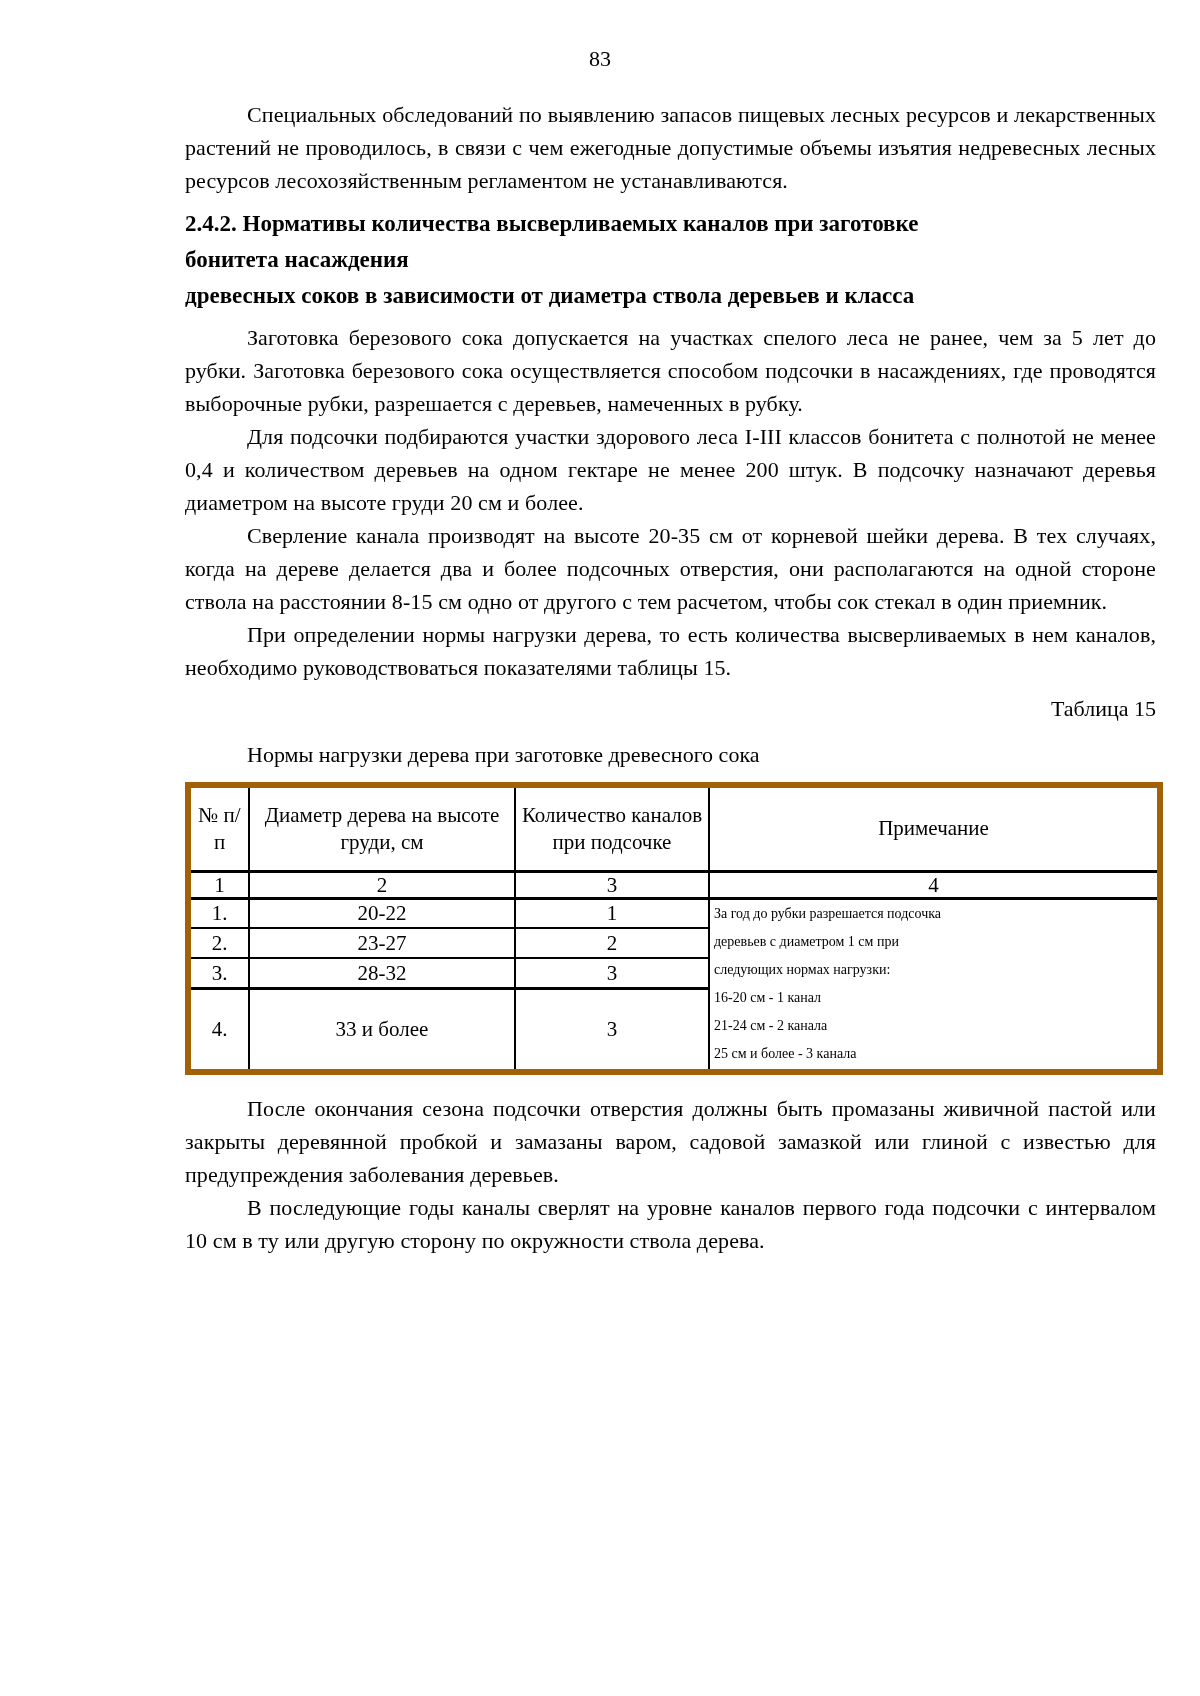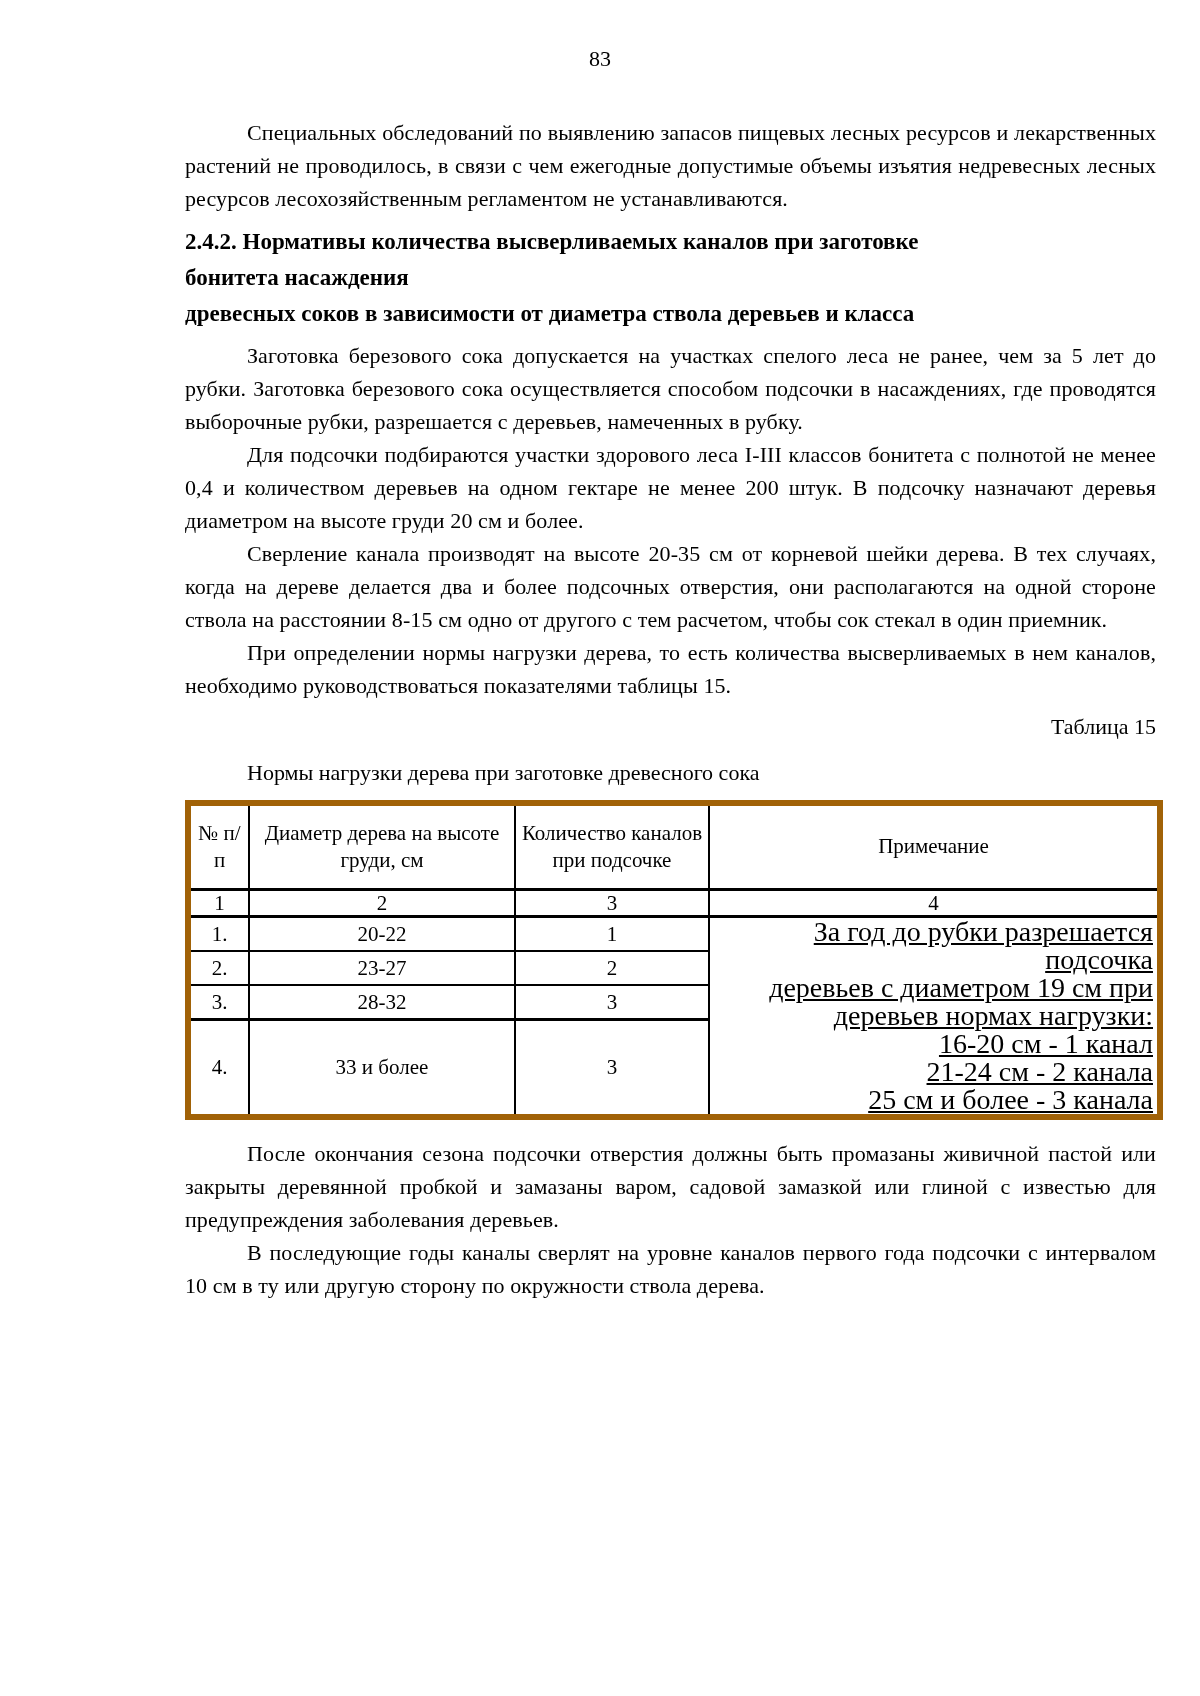--- a/index.html
+++ b/index.html
@@ -16,21 +16,21 @@
     width: 1200px;
     height: 1696px;
     padding: 46px 44px 0 185px;
   }
   .page-number {
     margin-left: -185px;
     margin-right: -44px;
     text-align: center;
     font-size: 22px;
     line-height: 26px;
-    margin-bottom: 44px;
+    margin-bottom: 26px;
   }
   .body-para {
     margin: 0;
     font-size: 22px;
     line-height: 33px;
     text-align: justify;
     text-indent: 62px;
     letter-spacing: 0.1px;
   }
   .heading {
@@ -84,24 +84,23 @@
     line-height: 24px;
     padding: 0 4px;
   }
   tr.data-row.pre-last td { border-bottom: 3px solid #000; }
   tr.data-row.last td { height: 84px; }
   td.note-cell {
     vertical-align: middle;
     padding: 2px 6px;
   }
   .note-line {
-    font-size: 28px;
+    font-size: 14px;
     line-height: 28px;
-    text-align: right;
-    text-decoration: underline;
+    text-align: left;
   }
   .after-table { margin-top: 17px; }
 </style>
 </head>
 <body>
 
 <div class="page">
 
   <div class="page-number">83</div>
 
@@ -140,22 +139,22 @@
       <td>2</td>
       <td>3</td>
       <td>4</td>
     </tr>
     <tr class="data-row">
       <td>1.</td>
       <td>20-22</td>
       <td>1</td>
       <td class="note-cell" rowspan="4">
         <div class="note-line">За год до рубки разрешается подсочка</div>
-        <div class="note-line">деревьев с диаметром 19 см при</div>
-        <div class="note-line">деревьев нормах нагрузки:</div>
+        <div class="note-line">деревьев с диаметром 1 см при</div>
+        <div class="note-line">следующих нормах нагрузки:</div>
         <div class="note-line">16-20 см - 1 канал</div>
         <div class="note-line">21-24 см - 2 канала</div>
         <div class="note-line">25 см и более - 3 канала</div>
       </td>
     </tr>
     <tr class="data-row">
       <td>2.</td>
       <td>23-27</td>
       <td>2</td>
     </tr>

